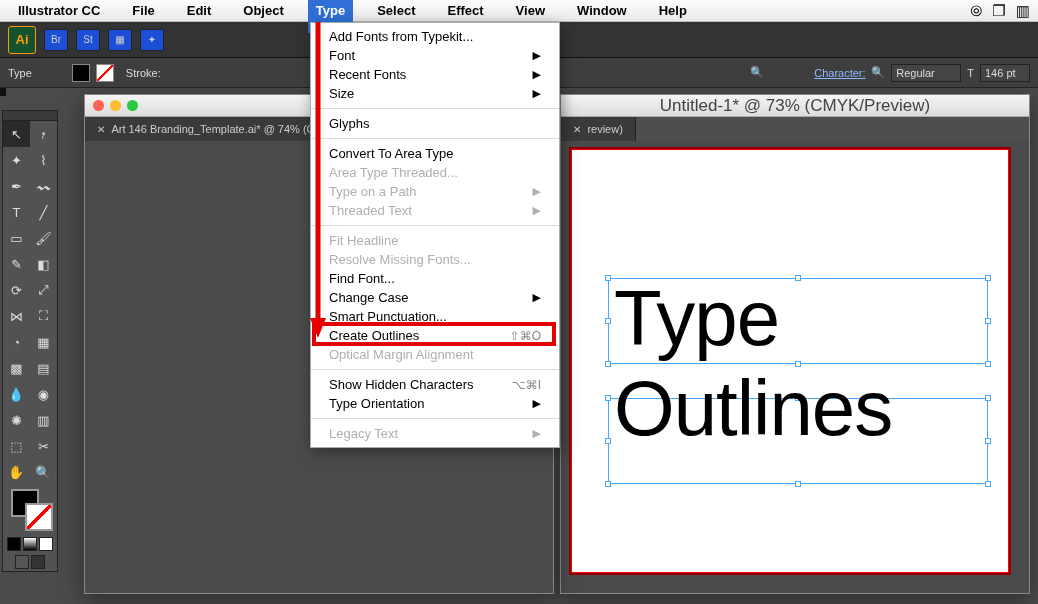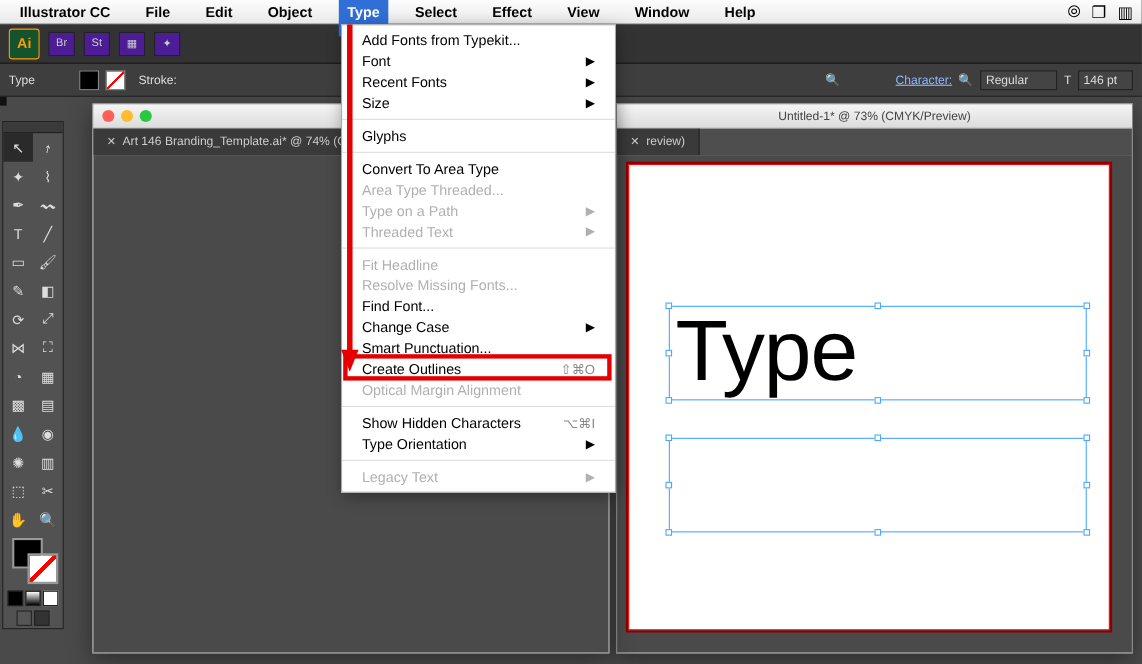--- a/index.html
+++ b/index.html
@@ -9,21 +9,21 @@
   .mac-menubar { position: absolute; top:0; left:0; right:0; height:22px; background: linear-gradient(#fdfdfd,#e9e9e9); border-bottom:1px solid #bbb; display:flex; align-items:center; font-size:13px; padding:0 8px; z-index:100;}
   .apple-logo { font-size:15px; margin-right:10px;}
   .mac-menubar .app-name { font-weight:700; margin-right:24px;}
   .mac-menubar .mitem { margin-right:16px; padding:15px 8px; cursor:default;font-weight:bold;}
   .mac-menubar .mitem.active { background:#2f6fd6; color:#fff;}
   .mac-right-icons { margin-left:auto; display:flex; gap:10px; font-size:15px;}
   
   
   .app-titlebar { position:absolute; top:22px; left:0; right:0; height:36px; background:#333; border-bottom:1px solid #111; display:flex; align-items:center; padding:0 8px; gap:8px; z-index:50;}
   .ai-logo { width:28px; height:28px; background:#14532d; border:1px solid #ff9a00; color:#ff9a00; display:flex; align-items:center; justify-content:center; font-size:13px; font-weight:600; border-radius:3px;}
-  .tb-btn { width:24px; height:22px; background:#4c1d95; border:1px solid #222; color:#ccc; font-size:10px; display:flex; align-items:center; justify-content:center;}
+  .tb-btn { width:24px; height:22px; background:#1d4ed8; border:1px solid #222; color:#ccc; font-size:10px; display:flex; align-items:center; justify-content:center;}
   
   
   .options-bar { position:absolute; top:58px; left:0; right:0; height:30px; background:#3e3e3e; border-bottom:1px solid #222; display:flex; align-items:center; padding:0 8px; font-size:11px; color:#ddd; z-index:50;}
   .tool-label { margin-right:40px;}
   .swatch-fill { width:18px; height:18px; background:#000; border:1px solid #888; margin-right:6px;}
   .swatch-stroke { width:18px; height:18px; background:linear-gradient(135deg,#fff 0%,#fff 45%,#f00 45%,#f00 55%,#fff 55%); border:1px solid #888;}
   .ob-label { margin:0 6px 0 12px;}
   .char-section { margin-left:auto; display:flex; align-items:center; gap:6px;}
   .char-link { color:#8fb8ff; text-decoration:underline;margin-left:44px;}
   .font-select { background:#444; border:1px solid #222; color:#ddd; font-size:11px; padding:2px 4px; width:140px;}
@@ -39,21 +39,21 @@
   .fill-stroke-area { padding:6px 0; display:flex; justify-content:center; position:relative; height:50px;}
   .fs-fill { position:absolute; width:28px; height:28px; background:#000; border:2px solid #999; left:8px; top:4px;}
   .fs-stroke { position:absolute; width:28px; height:28px; background:linear-gradient(135deg,#fff 0%,#fff 45%,#f00 45%,#f00 55%,#fff 55%); border:2px solid #999; left:22px; top:18px;}
   .color-row { display:flex; justify-content:center; gap:2px; padding:2px 4px;}
   .cr-sw { width:14px; height:14px; border:1px solid #222;}
   
   
   .doc-window { position:absolute; background:#e6e6e6; border:1px solid #888; box-shadow:0 6px 20px rgba(0,0,0,.4);}
   .doc-window.back { top:94px; left:84px; width:470px; height:500px; z-index:10;}
   .doc-window.front { top:94px; left:560px; width:470px; height:500px; z-index:5;}
-  .win-chrome { height:22px; background:linear-gradient(#f5f5f5,#dcdcdc); border-bottom:1px solid #aaa; display:flex; align-items:center; padding:0 8px; font-size:11px; color:#444;}
+  .win-chrome { height:22px; background:linear-gradient(#f5f5f5,#dcdcdc); border-bottom:1px solid #aaa; display:flex; align-items:center; padding:0 8px; font-size:17px; color:#444;}
   .traffic { display:flex; gap:6px; margin-right:12px;}
   .tl { width:11px; height:11px; border-radius:50%;}
   .tl.r{background:#ff5f57;} .tl.y{background:#febc2e;} .tl.g{background:#28c840;}
   .doc-tabbar { height:24px; background:#4e4e4e; display:flex; align-items:center;}
   .doc-tab { background:#3a3a3a; color:#ccc; font-size:11px; padding:0 12px; height:100%; display:flex; align-items:center; border-right:1px solid #222;}
   .doc-tab .x { margin-right:6px; font-size:10px;}
   .canvas-area { position:relative; background:#4a4a4a; height:calc(100% - 46px);}
   .artboard { position:absolute; background:#fff; border:1px solid #f00; outline:2px solid #8b0000; left:10px; top:8px; right:20px; bottom:20px;}
   .text-obj { position:absolute; left:42px; top:124px; right:42px; font-family:"Helvetica Neue",Arial,sans-serif; font-weight:200; font-size:78px; line-height:1.15; color:#000; letter-spacing:-1px;}
   .sel-bbox { position:absolute; border:1px solid #4aa7ff;}
@@ -214,20 +214,21 @@
           <div class="h" style="right:-4px; top:-4px"></div>
         <div class="h" style="left:-4px; bottom:-4px"></div>
           <div class="h" style="right:-4px; bottom:-4px"></div>
         <div class="h" style="left:50%; top:-4px; margin-left:-3px"></div>
         <div class="h" style="left:50%; bottom:-4px; margin-left:-3px"></div>
         <div class="h" style="left:-4px; top:50%; margin-top:-3px"></div>
         <div class="h" style="right:-4px; top:50%; margin-top:-3px"></div>
       </div>
       <div class="text-obj">
         <div>Type</div>
+        <div>Outlines</div>
       </div>
     </div>
   </div>
 </div>
 
 <div class="dropdown" id="dropdown">
     <div class="dd-item">
       <span>Add Fonts from Typekit...</span>
     </div>
     <div class="dd-item">

